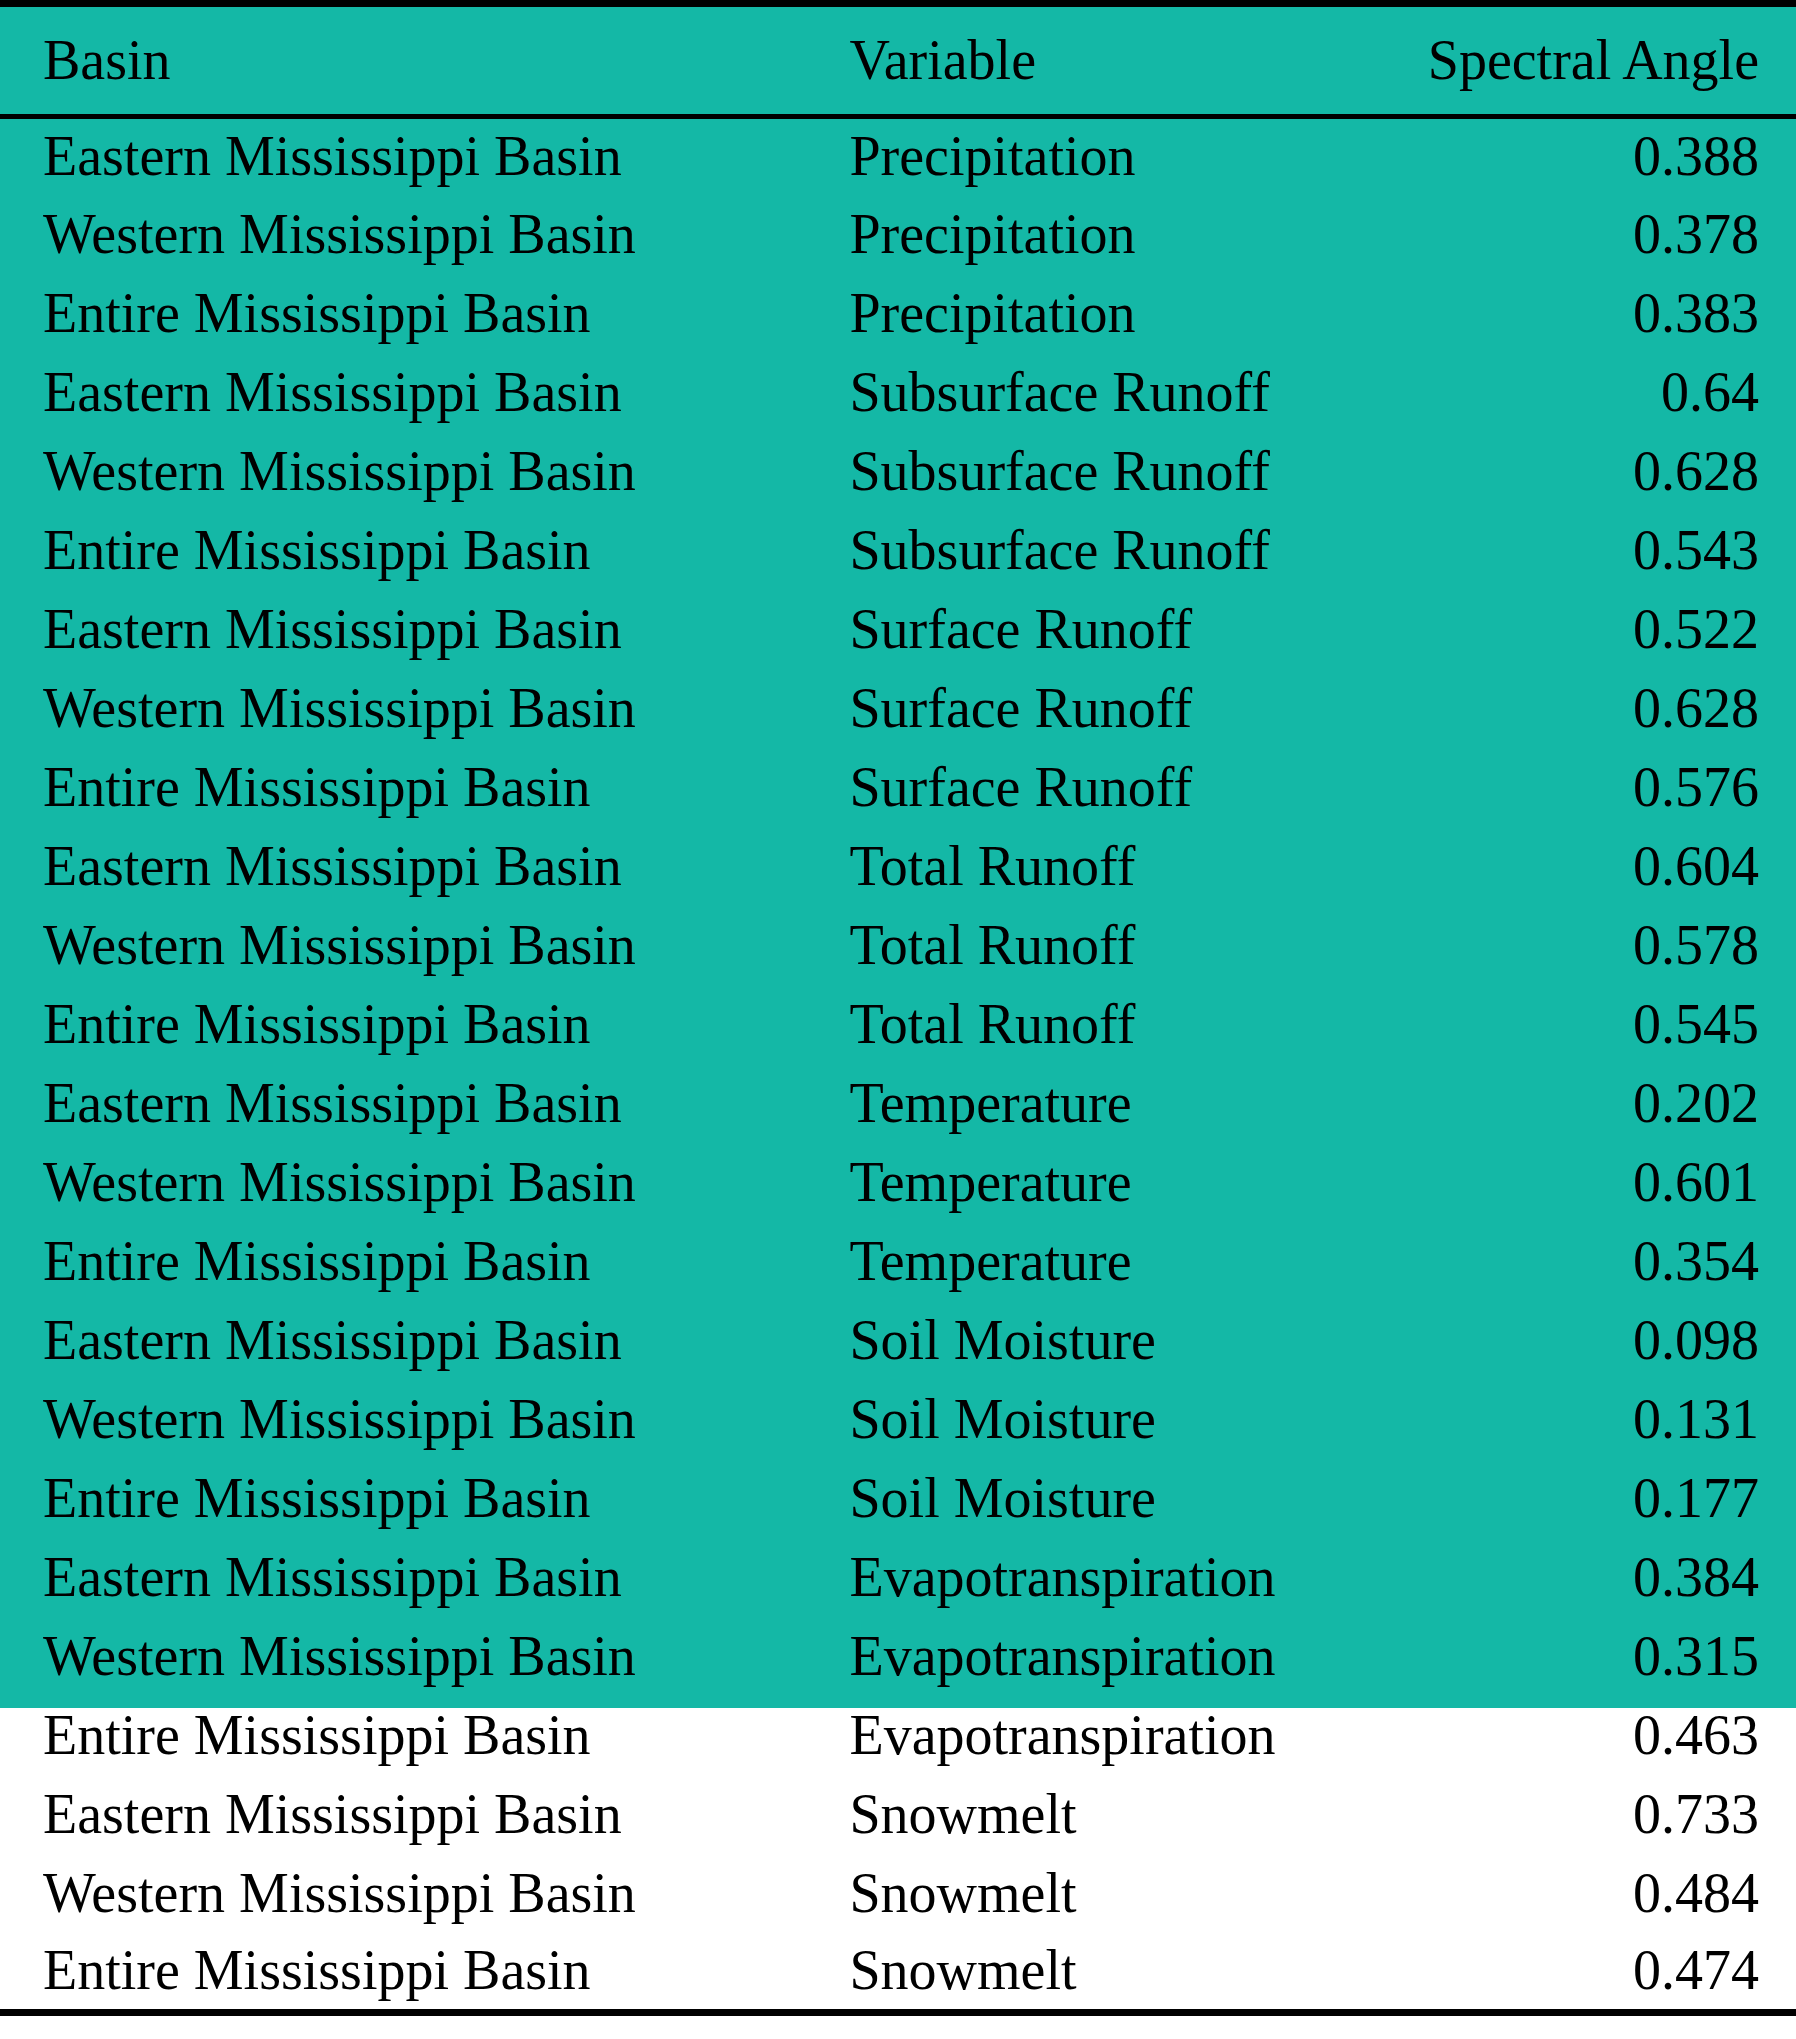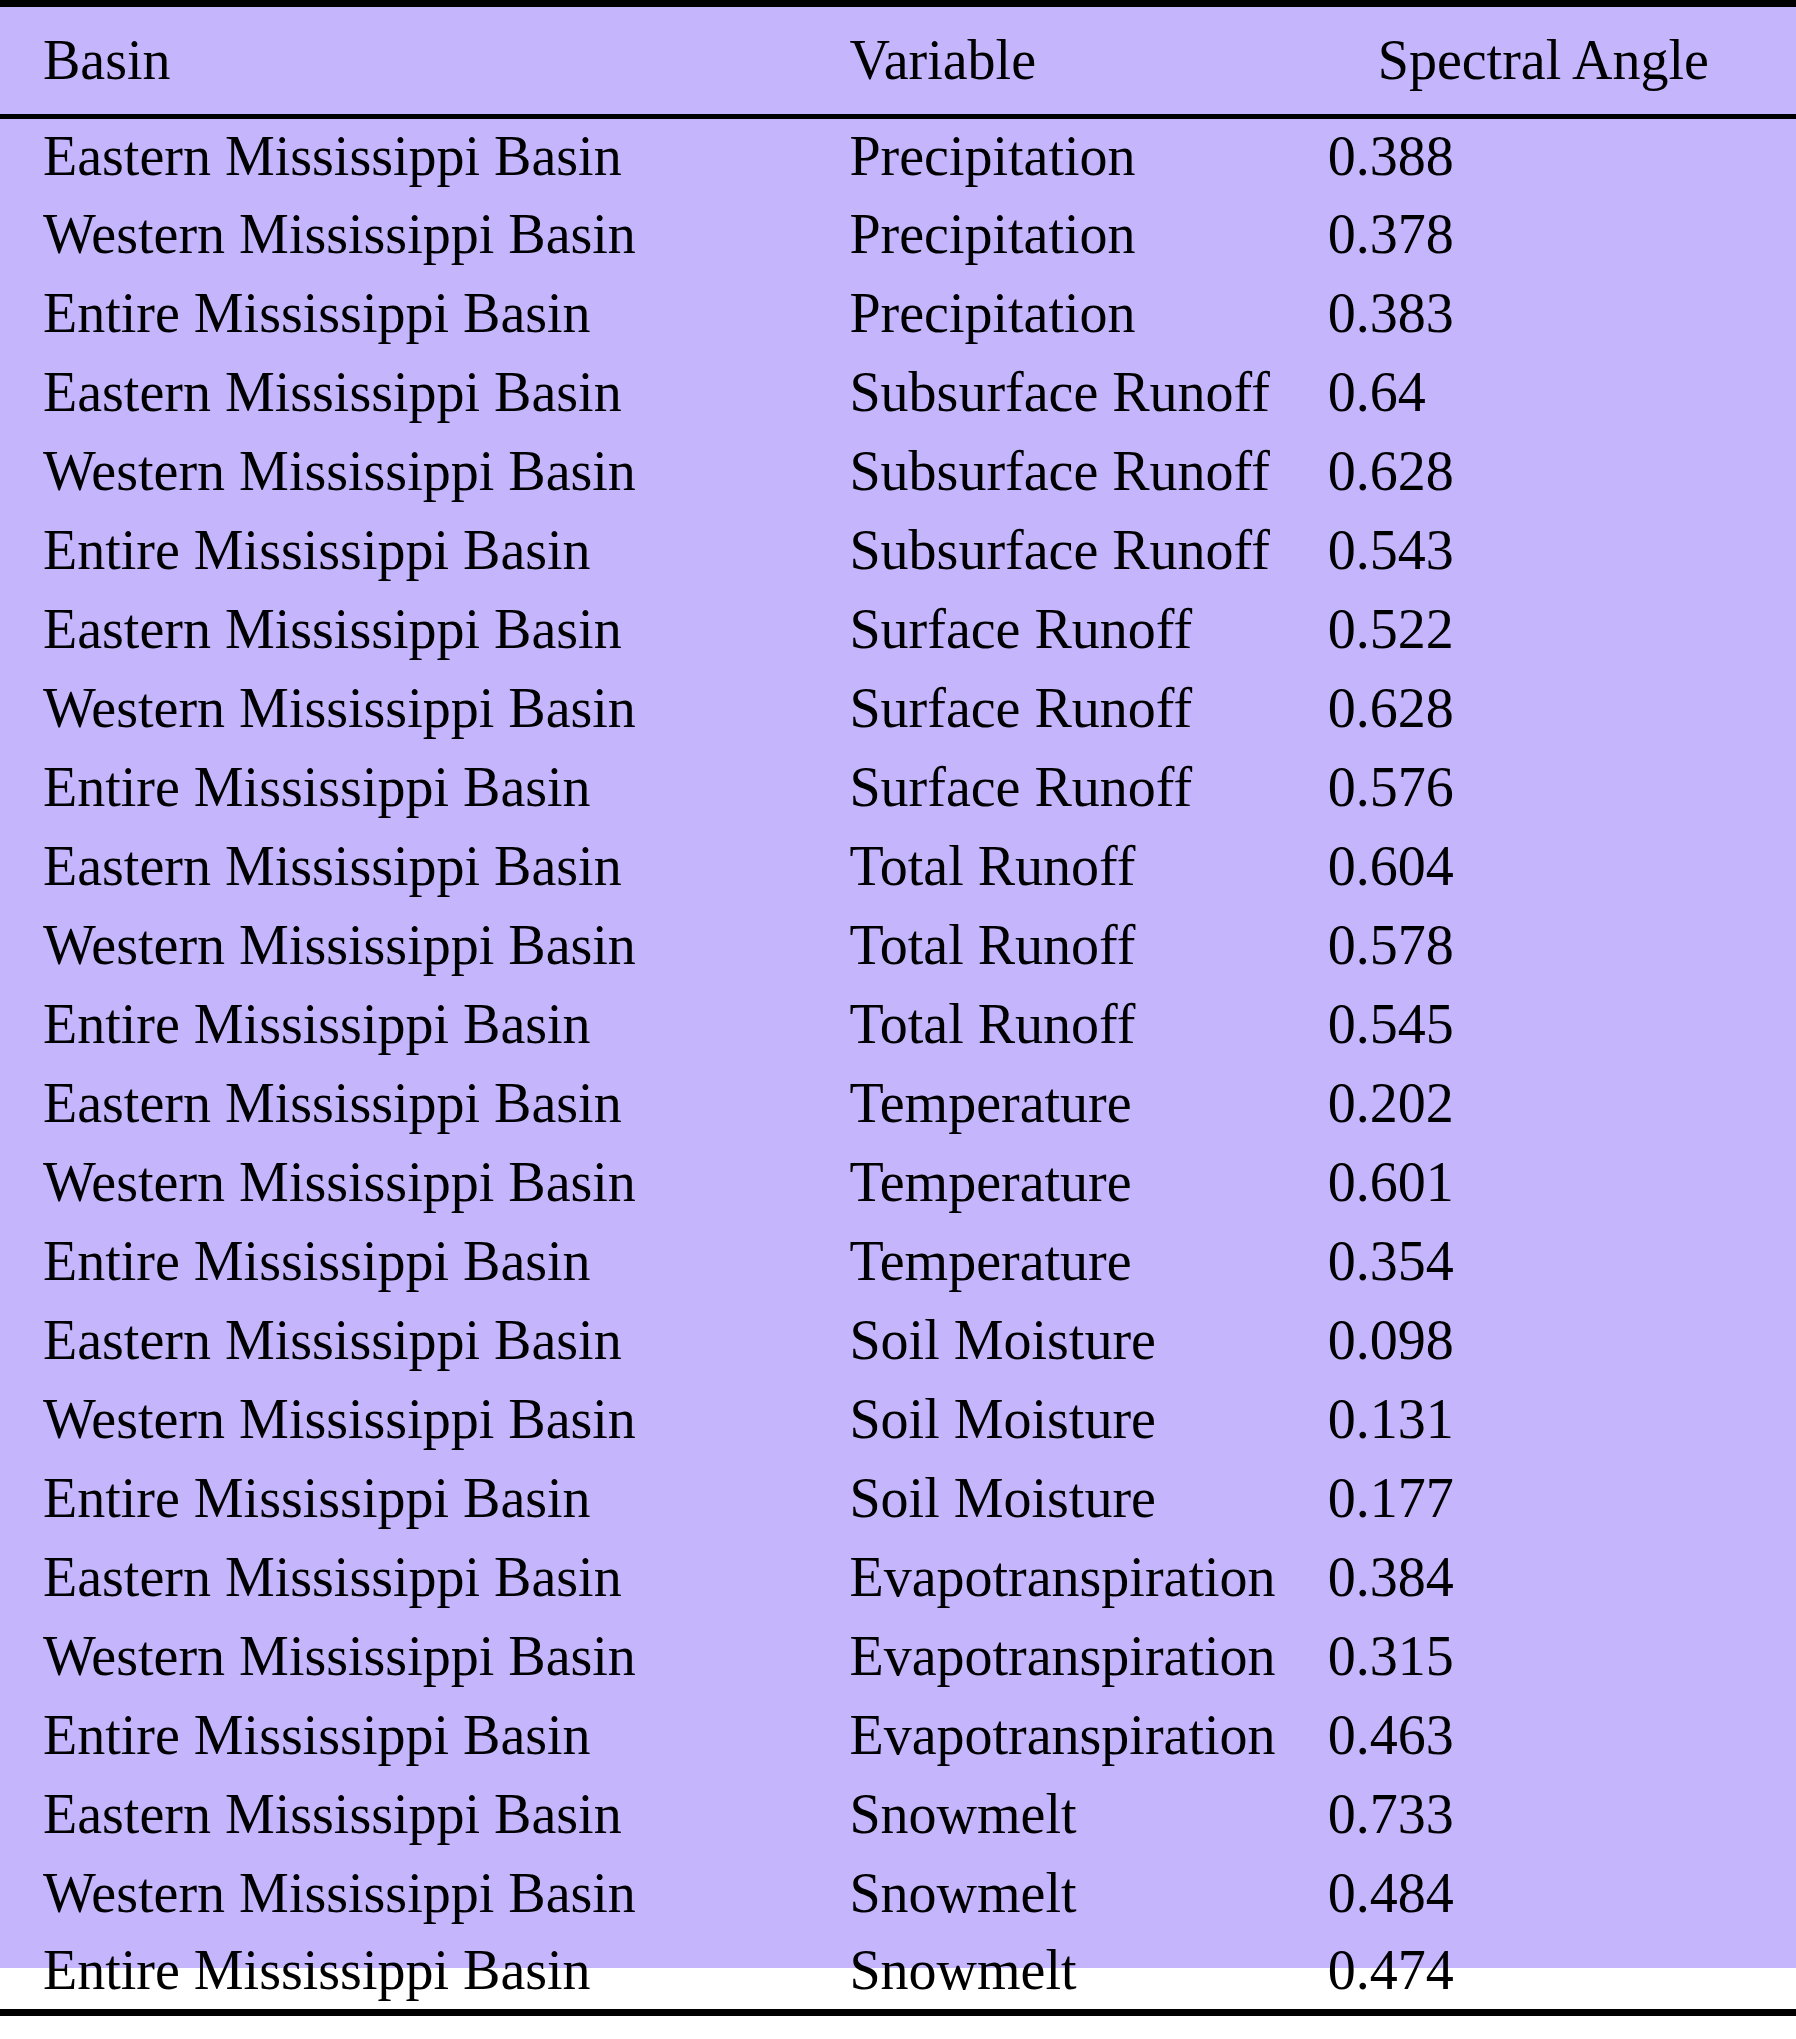--- a/index.html
+++ b/index.html
@@ -9,22 +9,22 @@
   }
   body {
     width: 1796px;
     height: 2040px;
     font-family: "Liberation Serif", "DejaVu Serif", serif;
     color: #000000;
     overflow: hidden;
   }
   .page {
     width: 1796px;
-    height: 1968px;
-    background: #c4b5fd;
+    height: 1708px;
+    background: #14b8a6;
   }
   table.data-table {
     width: 1796px;
     border-collapse: collapse;
     table-layout: fixed;
     border-top: 7.8px solid #000000;
     border-bottom: 7.8px solid #000000;
   }
   col.c-basin    { width: 806px; }
   col.c-variable { width: 521px; }
@@ -44,20 +44,21 @@
   }
   tbody tr {
     height: 79px;
     margin-left: 40px;
   }
   .cell-left {
     text-align: left;
     padding-left: 43px;
   }
   .cell-right {
+    text-align: right;
     padding-right: 37px;
   }
 </style>
 </head>
 <body>
 
 <div class="page">
   <table class="data-table">
     <colgroup>
       <col class="c-basin">

